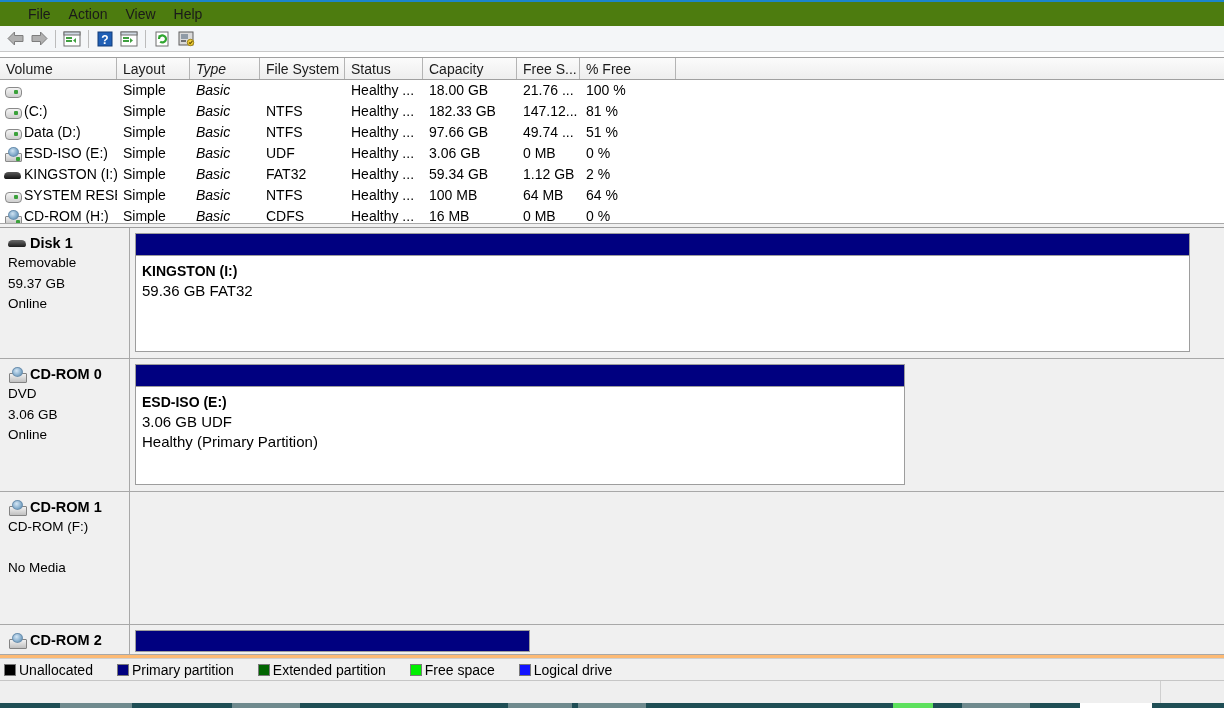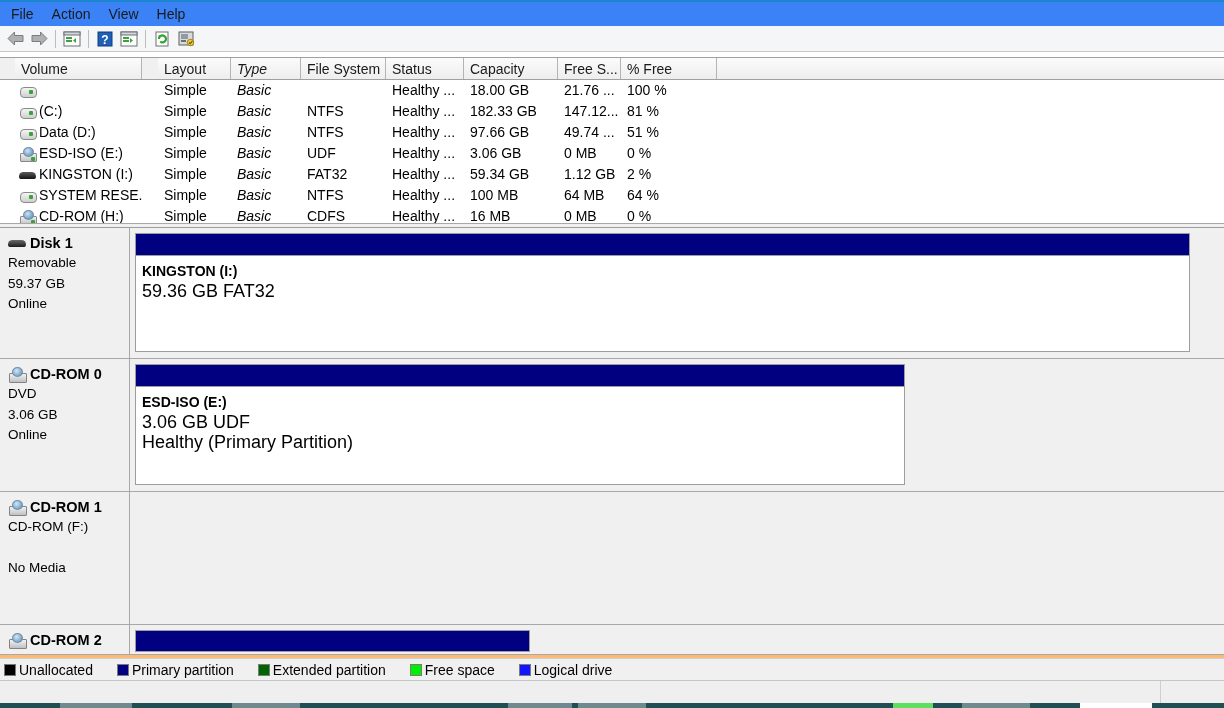--- a/index.html
+++ b/index.html
@@ -16,23 +16,23 @@
 
   
   .top-accent {
     position: absolute; left: 0; top: 0; width: 1224px; height: 2px;
     background: #1b85cd;
   }
 
   
   .menubar {
     position: absolute; left: 0; top: 2px; width: 1224px; height: 24px;
-    background: #3b82f6;
+    background: #4d7c0f;
     display: flex; align-items: center;
-    padding-left: 2px;
+    padding-left: 19px;
   }
   .menu-item {
     padding: 2px 9px; font-size: 14px; line-height: 18px;
     color: #1a1a1a; cursor: default; white-space: nowrap;
   }
 
   
   .toolbar {
     position: absolute; left: 0; top: 26px; width: 1224px; height: 26px;
     background: #f4f6f8;
@@ -71,22 +71,22 @@
 
   .vol-row { display: flex; height: 21px; align-items: center; }
   .vr-cell {
     padding: 0 6px; font-size: 14px; line-height: 21px;
     white-space: nowrap; overflow: hidden; text-overflow: clip;
     color: #000;
   }
   .vr-cell.volname { display: flex; align-items: center; gap: 3px; padding-left: 4px; }
 
   
-  .c-volume  { width: 127px; margin-left: 15px; }
-  .c-layout  { width: 73px; margin-left: 16px; }
+  .c-volume  { width: 117px; }
+  .c-layout  { width: 73px; }
   .c-type    { width: 70px; font-style: italic; }
   .c-fs      { width: 85px; }
   .c-status  { width: 78px; }
   .c-cap     { width: 94px; }
   .c-free    { width: 63px; }
   .c-pfree   { width: 96px; }
 
   
   .ico { width: 17px; height: 14px; position: relative; flex: 0 0 17px; }
   .ico.hdd::before {
@@ -177,21 +177,21 @@
     background: #ffffff;
     display: inline-block;
     vertical-align: top;
   }
   .part-cap {
     height: 22px; background: #000080;
     border-bottom: 1px solid #9d9d9d;
   }
   .part-body { padding: 5px 4px 4px 6px; background: #ffffff; }
   .part-l1 { font-weight: bold; font-size: 14px; line-height: 20px; }
-  .part-l2, .part-l3 { font-size: 18px; line-height: 20px; }
+  .part-l2, .part-l3 { font-size: 15px; line-height: 20px; }
   .empty-graphic { width: 100%; height: 100%; }
 
   
   .legend {
     position: absolute; left: 0; top: 658px; width: 1224px; height: 22px;
     background: #f0f0f0;
     display: flex; align-items: center;
     padding-left: 4px; gap: 16px;
     border-top: 1px solid #d0d0d0;
   }

